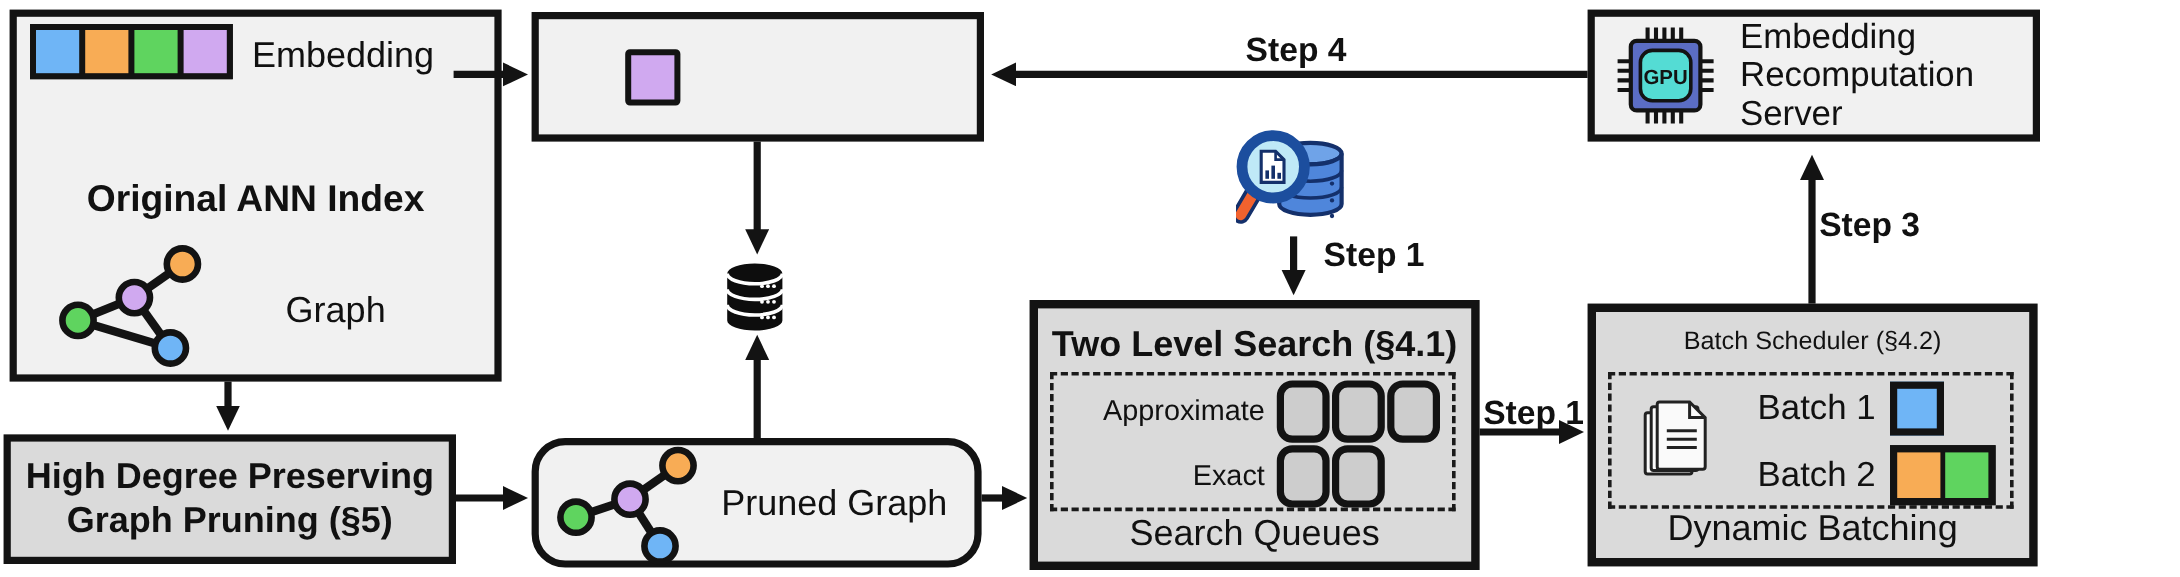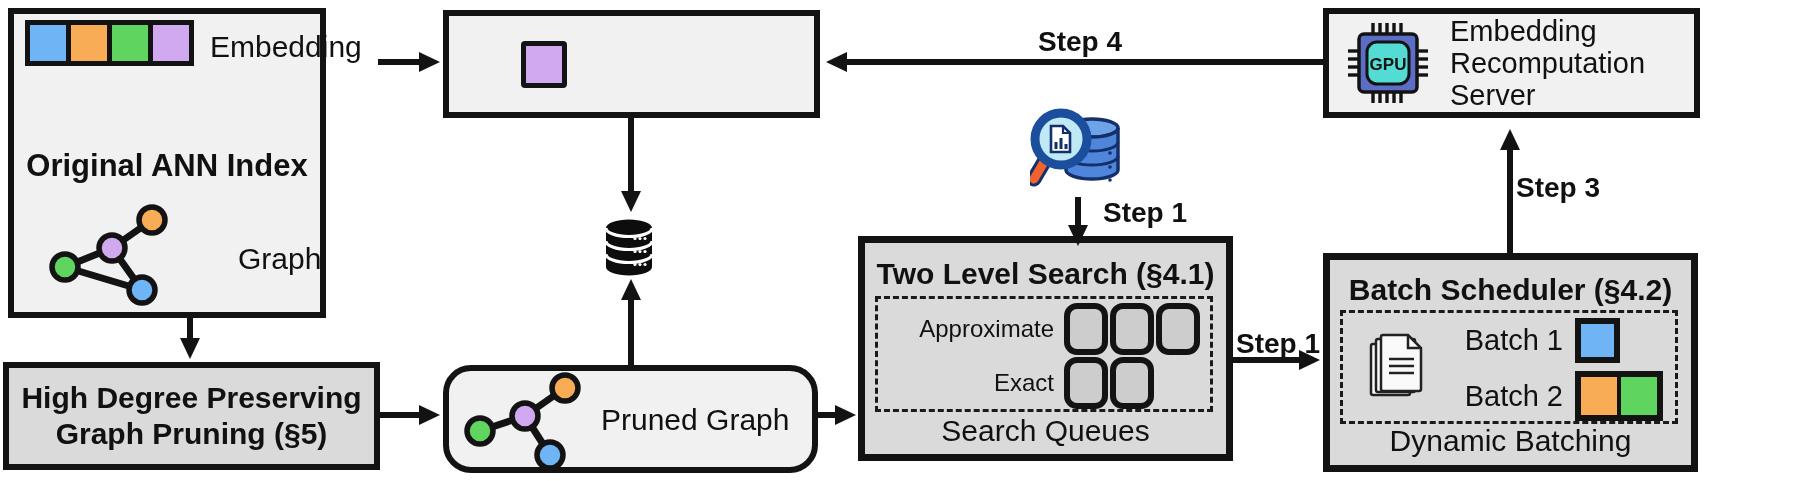--- a/index.html
+++ b/index.html
@@ -7,21 +7,21 @@
     position:relative;width:1817px;height:481px;background:#ffffff;overflow:hidden;
     font-family:"Liberation Sans","DejaVu Sans",sans-serif;color:#111;
   }
   .box{position:absolute;box-sizing:border-box;border:6px solid #131313;}
   .light{background:#F1F1F1;}
   .dark{background:#DADADA;}
   .abs{position:absolute;}
   svg{display:block;}
 
   
-  #box-ann{left:8px;top:8px;width:318px;height:310px;}
+  #box-ann{left:8px;top:8px;width:410px;height:310px;}
   #emb-strip{position:absolute;left:11px;top:6px;display:flex;gap:5px;background:#131313;border:5px solid #131313;}
   .emb-cell{width:36px;height:36px;}
   #emb-label{position:absolute;left:196px;top:16px;font-size:30px;}
   #ann-title{position:absolute;left:0;top:134px;width:100%;text-align:center;font-size:31px;font-weight:bold;}
   #ann-graph{position:absolute;left:26px;top:184px;}
   #graph-label{position:absolute;left:224px;top:228px;font-size:30px;}
 
   
   #box-cache{left:443px;top:10px;width:377px;height:108px;}
   #cache-square{position:absolute;left:72px;top:25px;width:46px;height:47px;border:5px solid #131313;border-radius:4px;box-sizing:border-box;}
@@ -34,32 +34,32 @@
 
   
   #storage-label{left:468px;top:218px;width:132px;text-align:center;font-size:30px;font-weight:bold;line-height:1.1;}
   #storage-icon{left:604px;top:219px;}
 
   
   #uq-label{left:868px;top:146px;font-size:30px;font-weight:bold;}
   #uq-icon{left:1030px;top:106px;}
 
   
-  #box-tls{left:858px;top:236px;width:375px;height:225px;border-width:7px;}
+  #box-tls{left:858px;top:250px;width:375px;height:225px;border-width:7px;}
   #tls-title{position:absolute;left:0;top:14px;width:100%;text-align:center;font-size:30px;font-weight:bold;}
   #tls-dashed{position:absolute;left:10px;top:53px;width:338px;height:116px;border:3px dashed #1a1a1a;box-sizing:border-box;
     display:grid;grid-template-columns:1fr auto;column-gap:10px;row-gap:2px;align-items:center;padding:4px 10px;}
   .tls-row-label{font-size:24px;text-align:right;}
   .slot-row{display:flex;gap:2px;}
   .queue-slot{width:44px;height:52px;border:6px solid #131313;border-radius:13px;box-sizing:border-box;}
   #tls-caption{position:absolute;left:0;bottom:6px;width:100%;text-align:center;font-size:30px;}
 
   
   #box-batch{left:1323px;top:253px;width:375px;height:219px;border-width:7px;}
-  #batch-title{position:absolute;left:0;top:13px;width:100%;text-align:center;font-size:30px;font-weight:bold;}
+  #batch-title{position:absolute;left:0;top:13px;width:100%;text-align:center;font-size:21px;font-weight:normal;}
   #batch-dashed{position:absolute;left:10px;top:50px;width:338px;height:114px;border:3px dashed #1a1a1a;box-sizing:border-box;}
   #pages-icon{position:absolute;left:25px;top:20px;}
   #batch-rows{position:absolute;left:100px;top:0;right:12px;height:100%;display:grid;grid-template-columns:1fr auto;column-gap:12px;row-gap:8px;align-items:center;padding:5px 0;box-sizing:border-box;}
   .batch-label{font-size:29px;text-align:right;}
   #batch1-square{width:45px;height:45px;border:6px solid #131313;box-sizing:border-box;}
   #batch2-pair{display:flex;gap:4px;background:#131313;border:6px solid #131313;}
   .batch2-cell{width:36px;height:38px;}
   #batch-caption{position:absolute;left:0;bottom:7px;width:100%;text-align:center;font-size:30px;}
 
   

